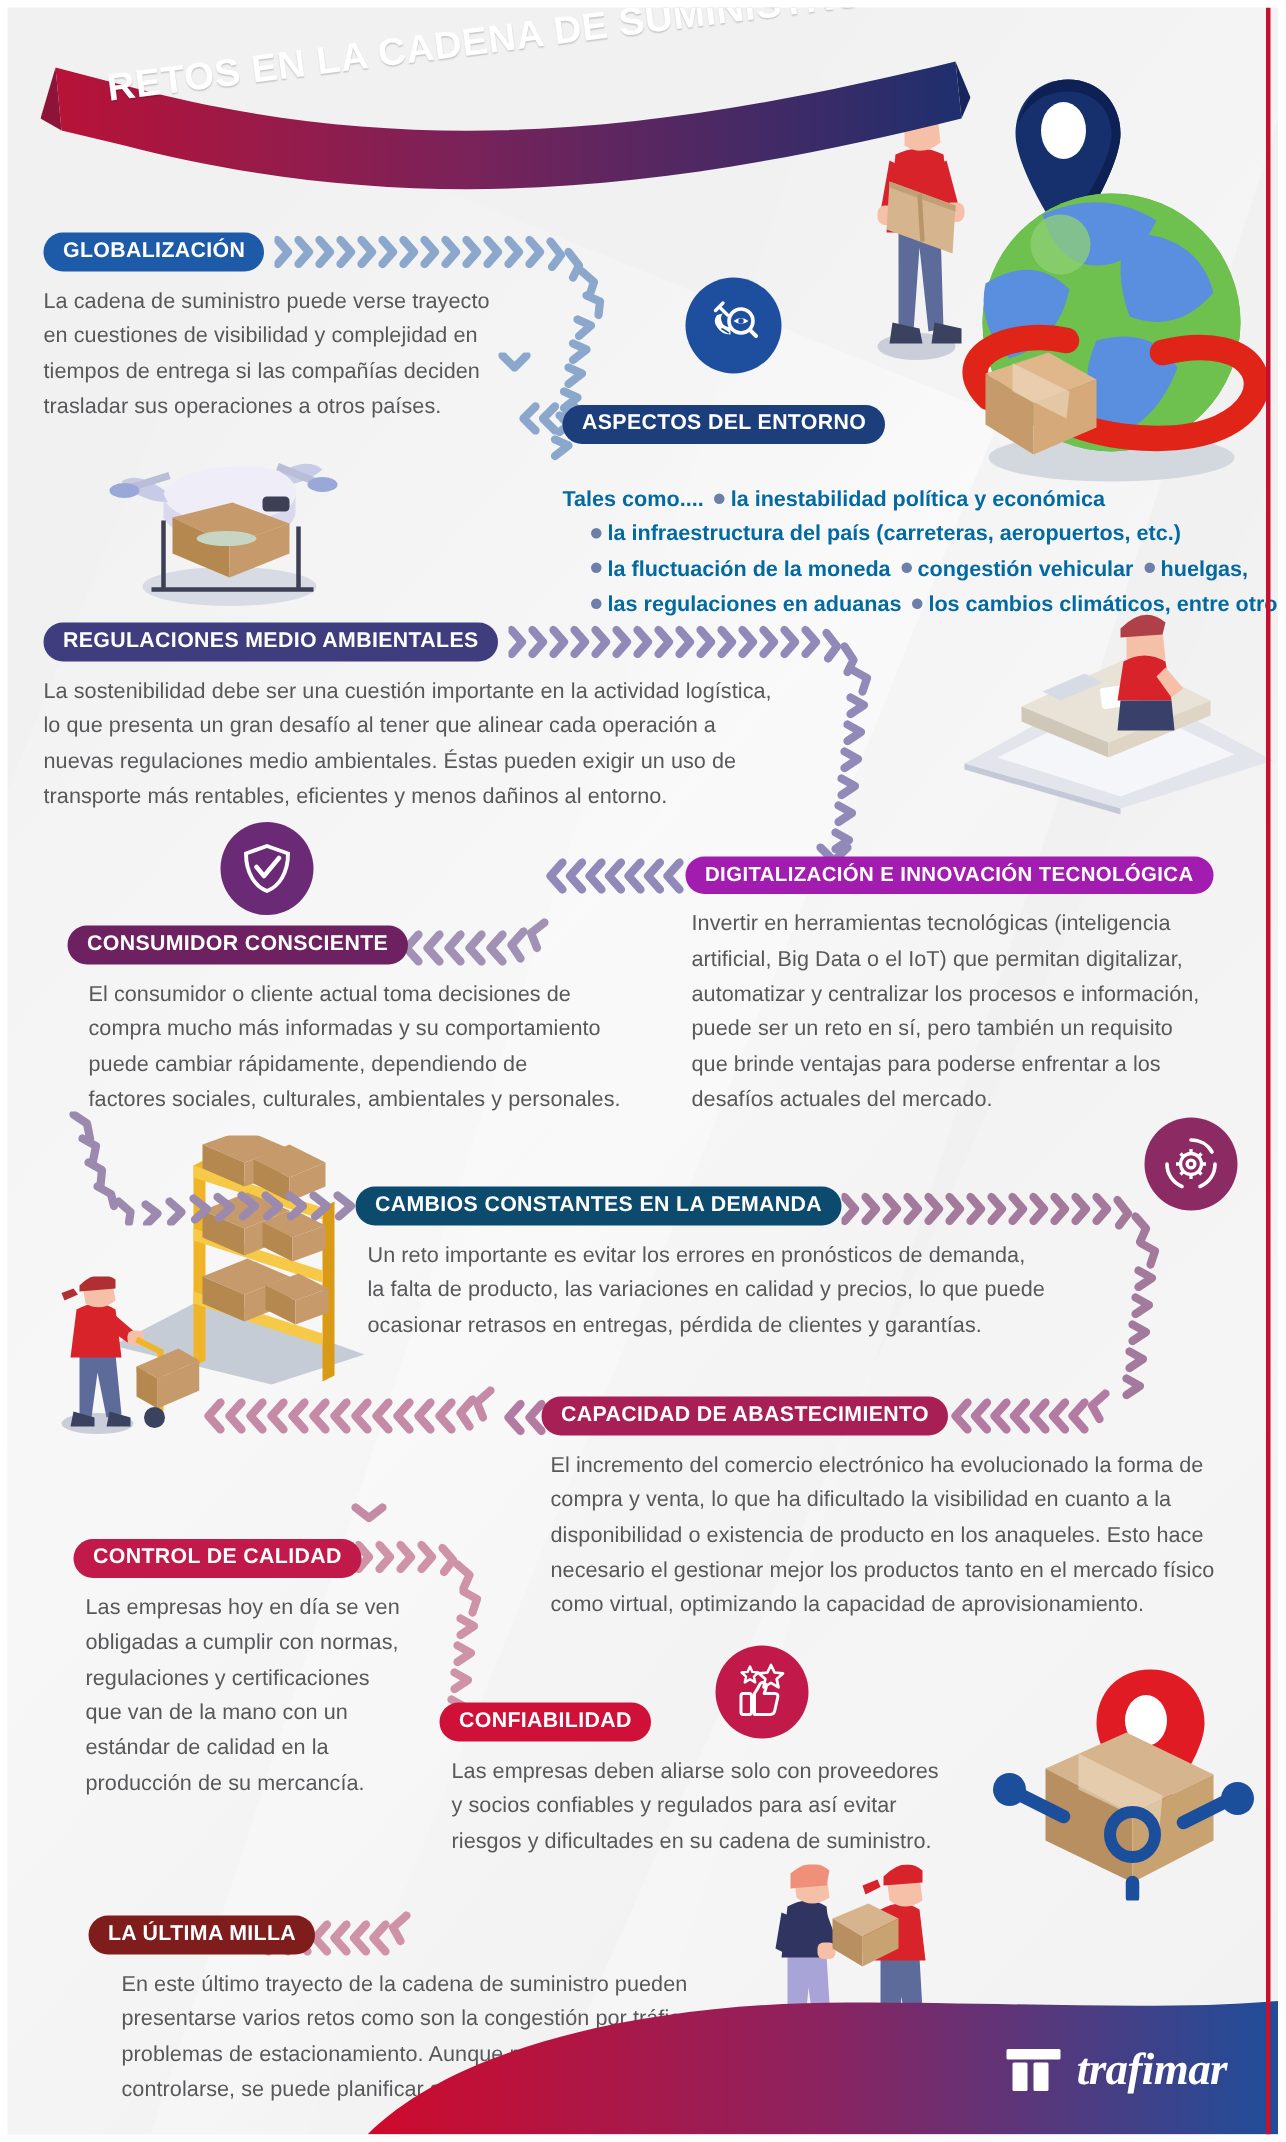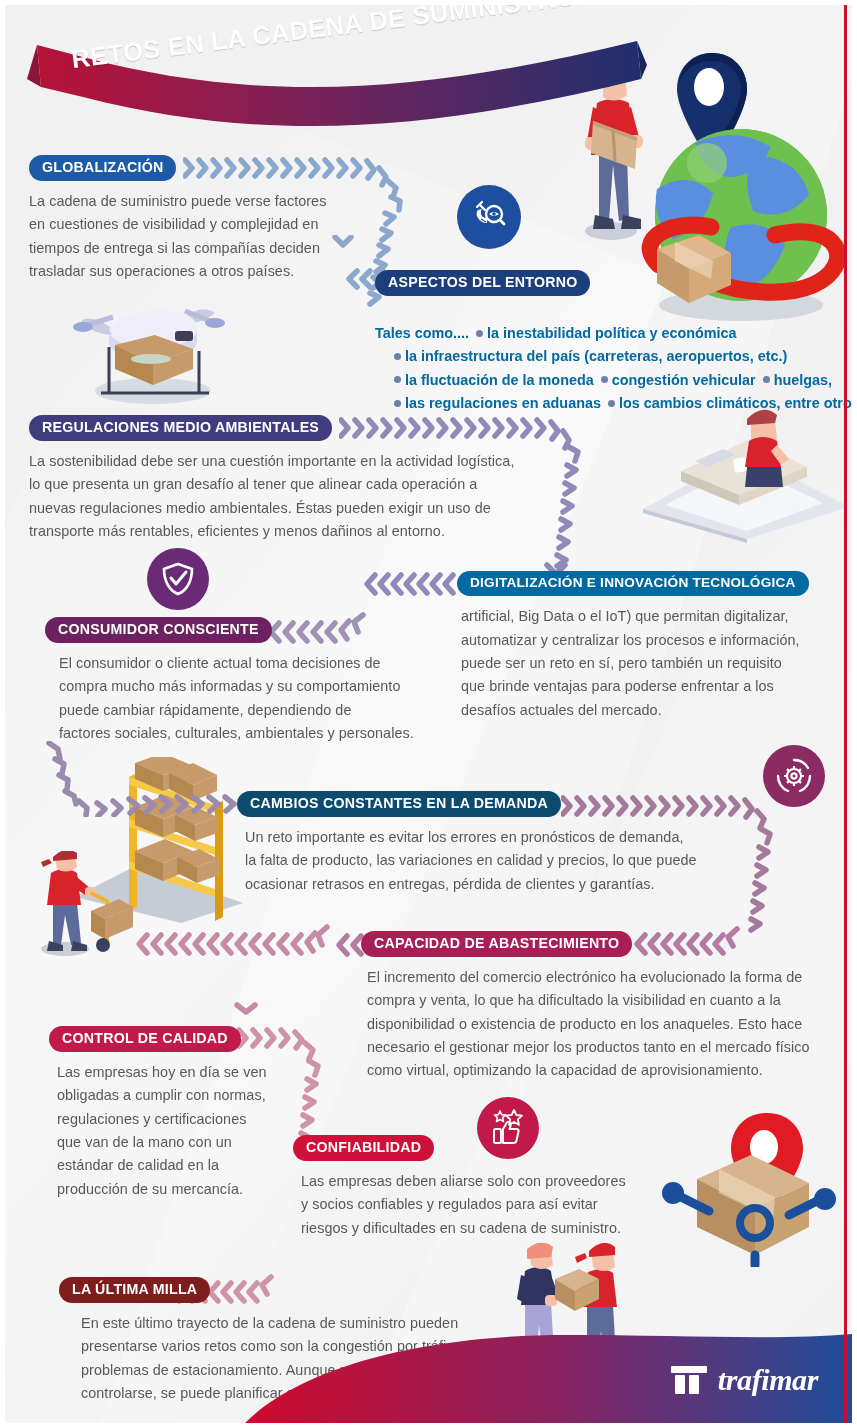--- a/index.html
+++ b/index.html
@@ -510,21 +510,21 @@
         <path d="M66 10 l-8 9 8 9"></path>
         <path d="M79 10 l-8 9 8 9"></path>
       <path d="M92 10 l-8 9 8 9"></path>
         <path d="M106 4 l-9 8 5 9"></path>
     </g>
   </svg>
 
   <div class="block" style="left:24px;top:150px;width:360px;">
     <span class="pill" style="background:#1d5aa8;">GLOBALIZACIÓN</span>
     <div class="body">
-      <div>La cadena de suministro puede verse factores</div>
+      <div>La cadena de suministro puede verse trayecto</div>
       <div>en cuestiones de visibilidad y complejidad en</div>
       <div>tiempos de entrega si las compañías deciden</div>
       <div>trasladar sus operaciones a otros países.</div>
     </div>
   </div>
 
   <div class="block" style="left:370px;top:265px;width:482px;">
     <span class="pill" style="background:#1c3f7c;">ASPECTOS DEL ENTORNO</span>
     <div class="bullets">
       <div class="row">
@@ -550,22 +550,23 @@
     <span class="pill" style="background:#3f3d7e;">REGULACIONES MEDIO AMBIENTALES</span>
     <div class="body">
       <div>La sostenibilidad debe ser una cuestión importante en la actividad logística,</div>
       <div>lo que presenta un gran desafío al tener que alinear cada operación a</div>
       <div>nuevas regulaciones medio ambientales. Éstas pueden exigir un uso de</div>
       <div>transporte más rentables, eficientes y menos dañinos al entorno.</div>
     </div>
   </div>
 
   <div class="block" style="left:452px;top:566px;width:400px;">
-    <span class="pill sm" style="background:#0369a1;">DIGITALIZACIÓN E INNOVACIÓN TECNOLÓGICA</span>
+    <span class="pill sm" style="background:#a21caf;">DIGITALIZACIÓN E INNOVACIÓN TECNOLÓGICA</span>
     <div class="body" style="margin-left:4px;">
+      <div>Invertir en herramientas tecnológicas (inteligencia</div>
       <div>artificial, Big Data o el IoT) que permitan digitalizar,</div>
       <div>automatizar y centralizar los procesos e información,</div>
       <div>puede ser un reto en sí, pero también un requisito</div>
       <div>que brinde ventajas para poderse enfrentar a los</div>
       <div>desafíos actuales del mercado.</div>
     </div>
   </div>
 
   <div class="block" style="left:40px;top:612px;width:420px;">
     <span class="pill" style="background:#6e2161;">CONSUMIDOR CONSCIENTE</span>

